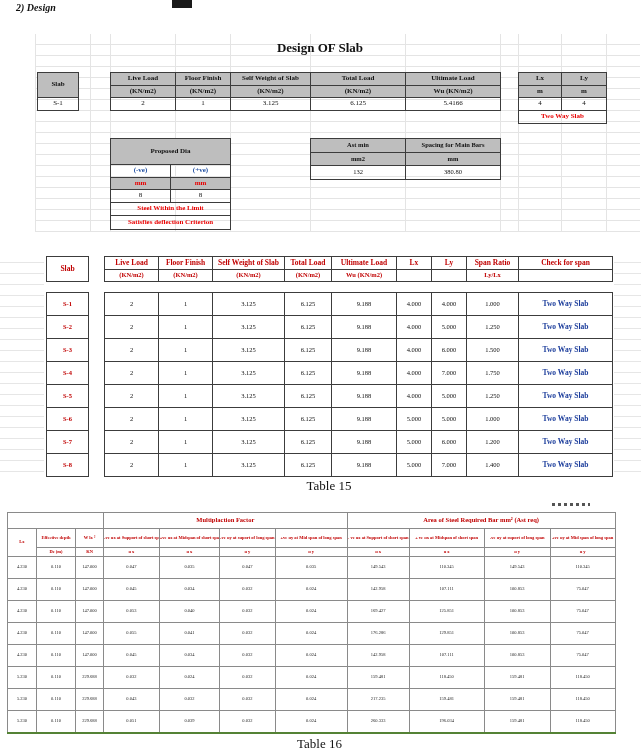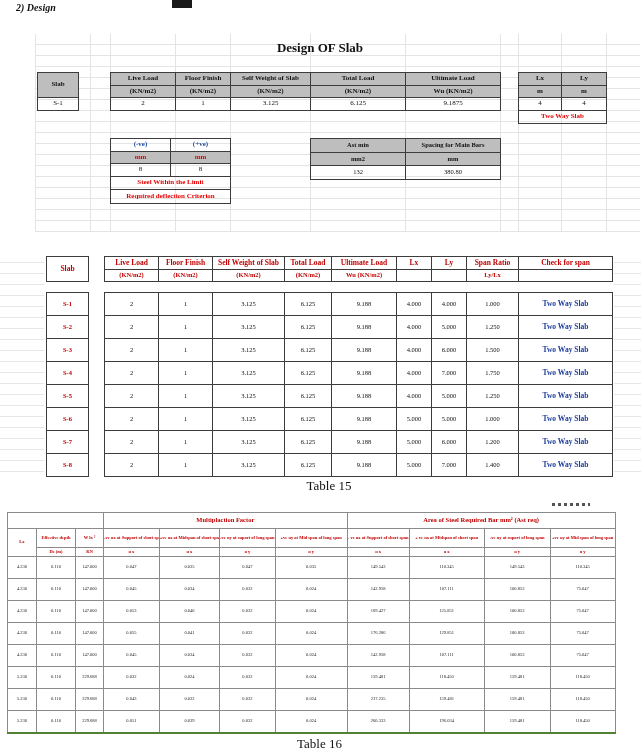--- a/index.html
+++ b/index.html
@@ -124,21 +124,21 @@
     <td class="cellgray">(KN/m2)</td>
     <td class="cellgray">(KN/m2)</td>
     <td class="cellgray">(KN/m2)</td>
     <td class="cellgray">Wu (KN/m2)</td>
   </tr>
   <tr style="height:13px">
     <td>2</td>
     <td>1</td>
     <td>3.125</td>
     <td>6.125</td>
-    <td>9.1875</td>
+    <td>5.4166</td>
   </tr>
 </tbody>
   </table>
 
 <table class="abs box" id="lxly">
   <colgroup>
       <col style="width:43px">
       <col style="width:45px">
     </colgroup>
   <tbody>
@@ -159,37 +159,40 @@
   </tr>
 </tbody>
   </table>
 
 <table class="abs box" id="pdia">
   <colgroup>
       <col style="width:60px">
       <col style="width:60px">
     </colgroup>
   <tbody>
+      <tr style="height:26px">
+        <td colspan="2" class="cellgray" style="font-weight:bold">Proposed Dia</td>
+      </tr>
   <tr style="height:13px">
     <td class="bluetxt">(-ve)</td>
     <td class="bluetxt">(+ve)</td>
   </tr>
   <tr style="height:12px">
     <td class="redongray">mm</td>
     <td class="redongray">mm</td>
   </tr>
   <tr style="height:13px">
     <td>8</td>
     <td>8</td>
   </tr>
   <tr style="height:13px">
         <td colspan="2" class="rednote">Steel Within the Limit</td>
       </tr>
   <tr style="height:14px">
-        <td colspan="2" class="rednote">Required deflection Criterion</td>
+        <td colspan="2" class="rednote">Satisfies deflection Criterion</td>
       </tr>
 </tbody>
   </table>
 
 <table class="abs box" id="asttab">
   <colgroup>
       <col style="width:95px">
       <col style="width:95px">
     </colgroup>
   <tbody>

